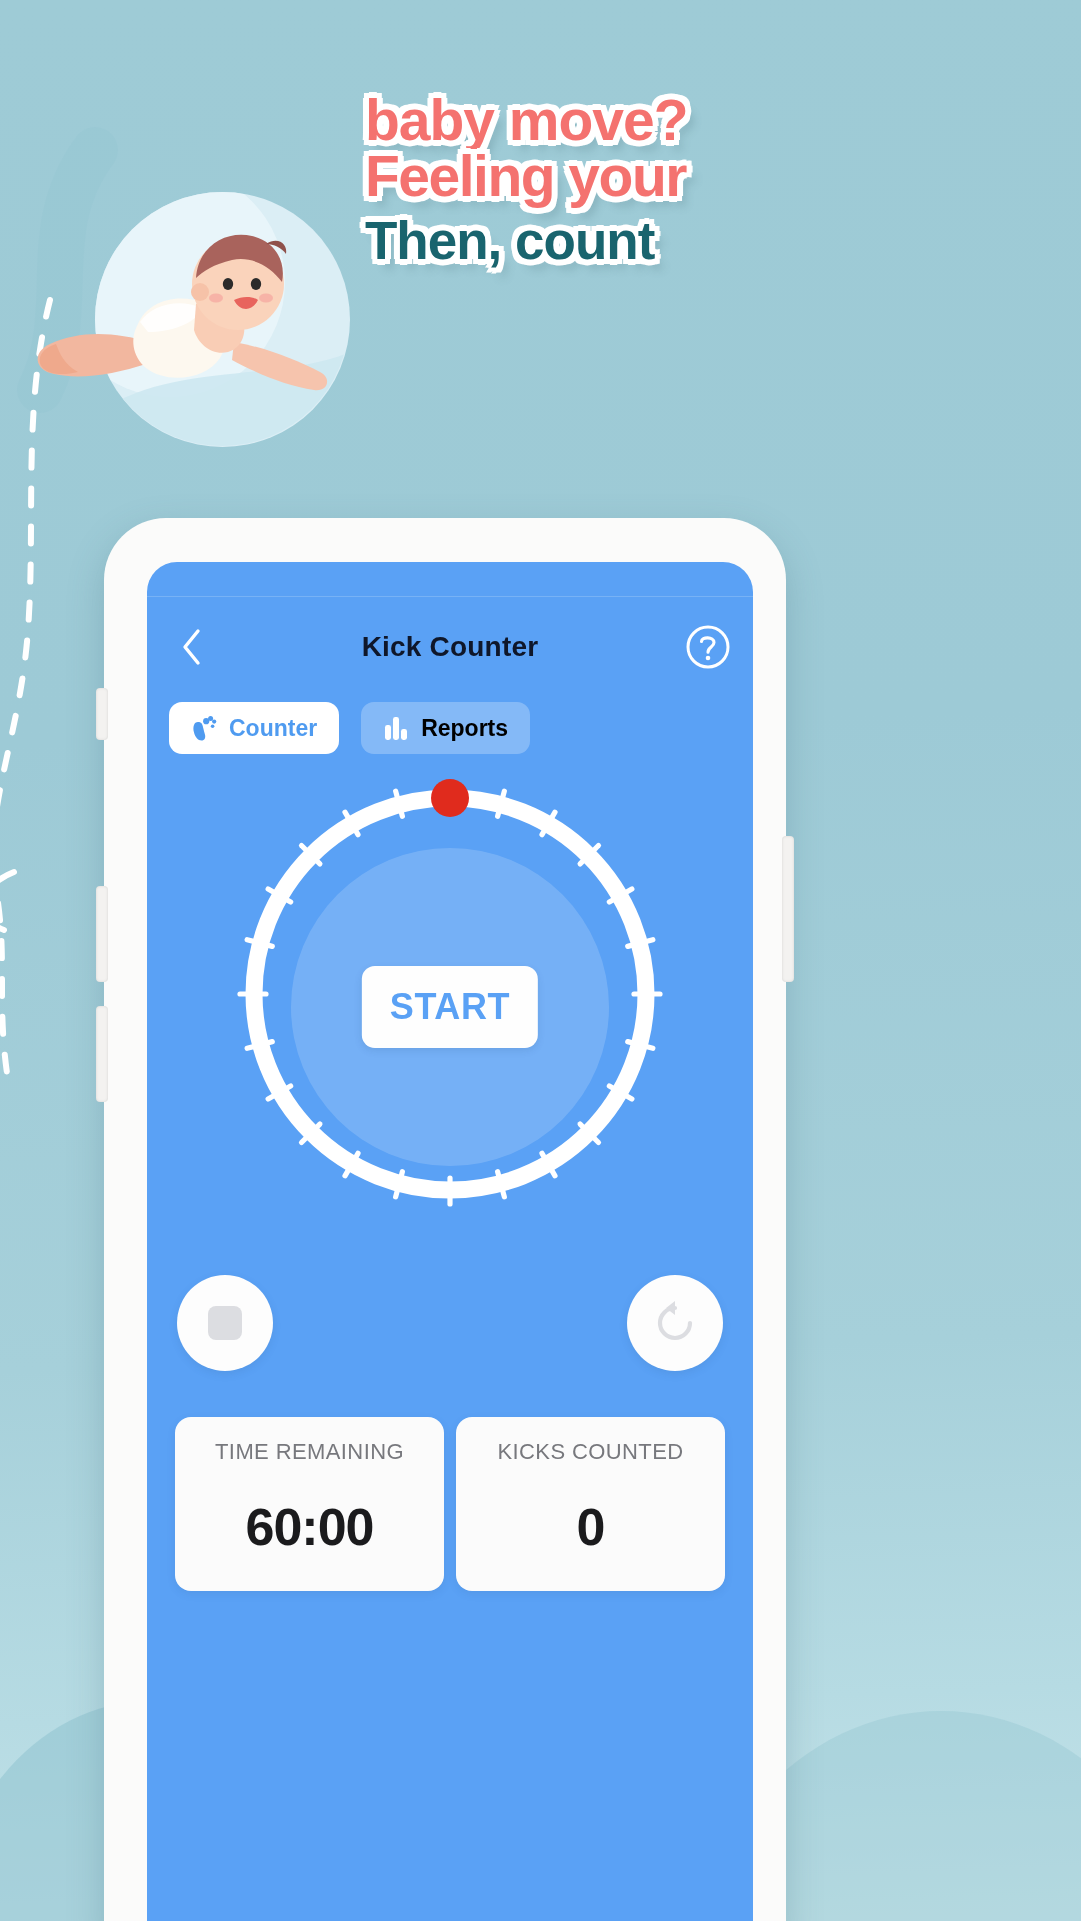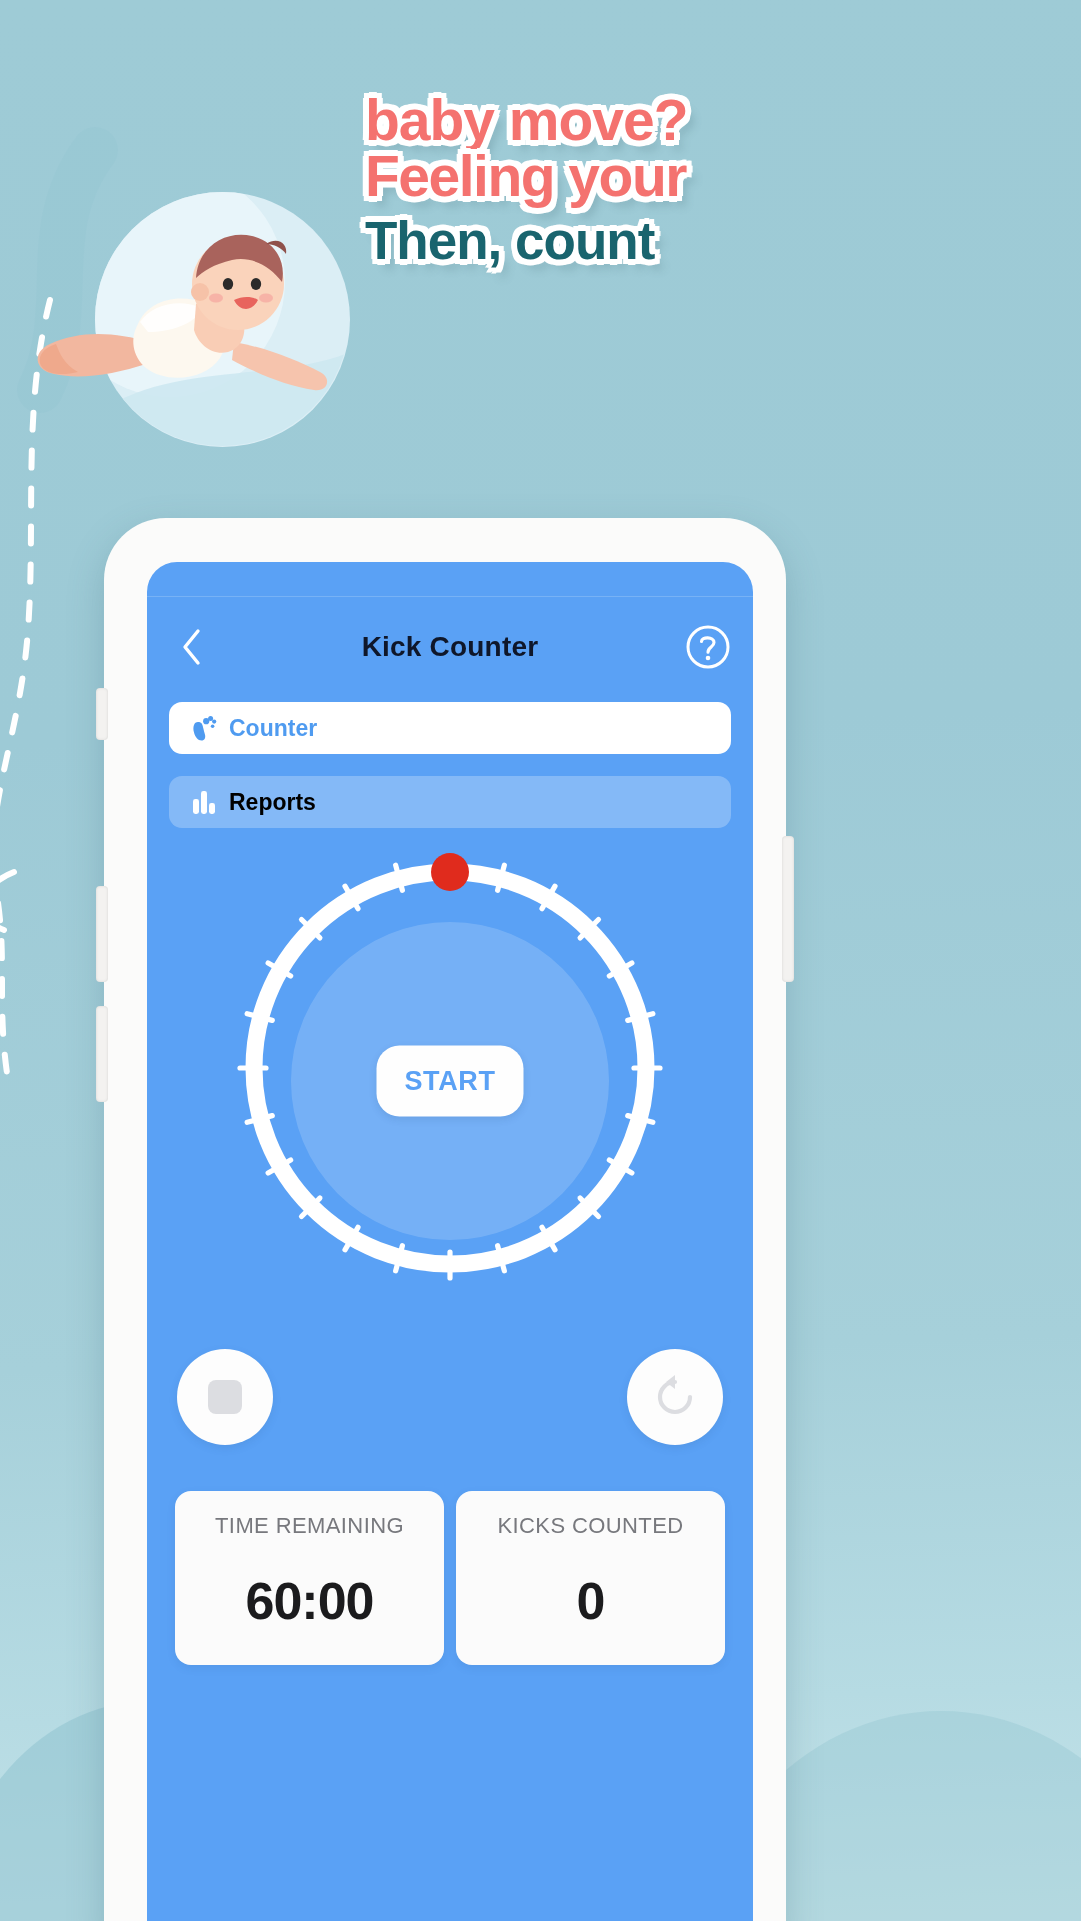--- a/index.html
+++ b/index.html
@@ -97,21 +97,21 @@
     position:absolute; left:22px; top:50%; transform:translateY(-50%);
     width:44px; height:52px; display:flex; align-items:center; justify-content:center;
   }
   .hdr-title { color:#0f172a; font-size:28px; font-weight:bold; letter-spacing:.2px; }
   .hdr-help {
     position:absolute; right:22px; top:50%; transform:translateY(-50%);
     width:46px; height:46px;
   }
 
   
-  .tabs { display:flex; gap:22px; padding:10px 22px 0 22px;flex-direction:column; }
+  .tabs { display:flex; gap:22px; padding:10px 22px 0 22px; }
   .tab {
     display:flex; align-items:center; gap:12px;
     height:52px; padding:0 22px;
     border-radius:13px;
     font-size:23px; font-weight:bold;
     white-space:nowrap;
   }
   .tab.active { background:#fff; color:#4f9bf0; }
   .tab.idle   { background:rgba(255,255,255,.26); color:#000000; }
   .tab-ico { width:26px; height:28px; display:block; flex:0 0 auto; }
@@ -123,22 +123,22 @@
     width:432px; height:432px;
   }
   .dial-inner {
     position:absolute; left:50%; top:50%; transform:translate(-50%,-50%);
     width:318px; height:318px; border-radius:50%;
     background:rgba(255,255,255,.17);
   }
   .start-btn {
     position:absolute; left:50%; top:50%; transform:translate(-50%,-50%);
     background:#fefefe; color:#5aa1f5;
-    font-size:27px; font-weight:bold; letter-spacing:.6px;
-    padding:20px 28px; border-radius:23px;
+    font-size:36px; font-weight:bold; letter-spacing:.6px;
+    padding:20px 28px; border-radius:13px;
     box-shadow:0 3px 7px rgba(40,80,130,.13);
   }
 
   
   .ctl-row {
     position:relative; height:128px; padding:0 30px;
     display:flex; align-items:center; justify-content:space-between;
   }
   .ctl-btn {
     width:96px; height:96px; border-radius:50%;

